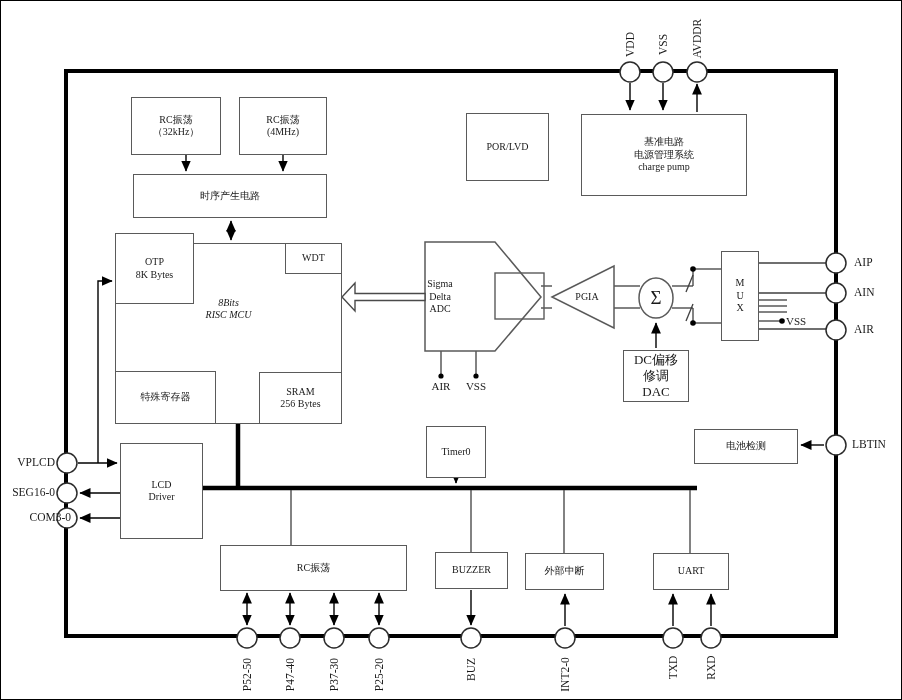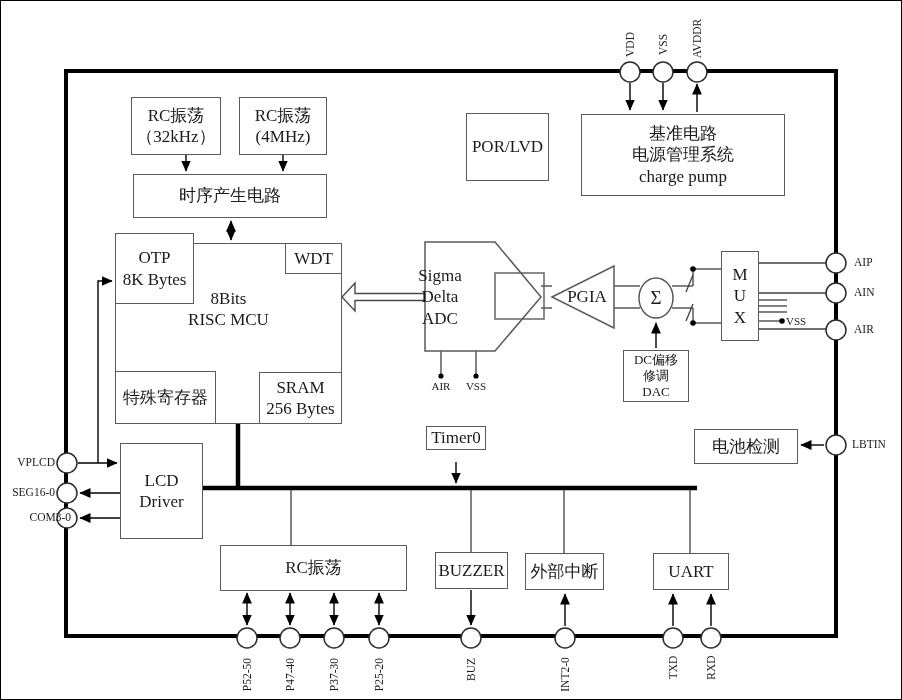--- a/index.html
+++ b/index.html
@@ -5,21 +5,21 @@
   html,body{margin:0;padding:0;background:#fff;}
   #canvas{
     position:relative;width:902px;height:700px;background:#fff;
     border:1px solid #000;box-sizing:border-box;overflow:hidden;
     font-family:"Liberation Serif","DejaVu Serif",serif;color:#1a1a1a;
   }
   svg.layer{position:absolute;left:0;top:0;}
   .blk{
     position:absolute;box-sizing:border-box;border:1.5px solid #5a5a5a;background:#fff;
     display:flex;align-items:center;justify-content:center;text-align:center;
-    font-size:17px;line-height:1.25;white-space:pre-line;
+    font-size:10px;line-height:1.25;white-space:pre-line;
   }
   .nobg{background:transparent;border:none;}
   .lbl{
     position:absolute;font-size:11.5px;line-height:13px;white-space:nowrap;
   }
   .rot{transform:rotate(-90deg);text-align:center;}
   .ctr{text-align:center;}
   .small{font-size:11px;}
 </style>
 </head>
@@ -134,47 +134,47 @@
       <circle cx="710" cy="637" r="10"></circle>
     </g>
   </svg>
 
   <div class="blk" style="left:130px;top:96px;width:90px;height:58px;">RC振荡
 （32kHz）</div>
   <div class="blk" style="left:238px;top:96px;width:88px;height:58px;">RC振荡
 (4MHz)</div>
   <div class="blk" style="left:132px;top:173px;width:194px;height:44px;">时序产生电路</div>
   <div class="blk" style="left:465px;top:112px;width:83px;height:68px;">POR/LVD</div>
-  <div class="blk" style="left:580px;top:113px;width:204px;height:82px;">基准电路
+  <div class="blk" style="left:580px;top:113px;width:166px;height:82px;">基准电路
 电源管理系统
 charge pump</div>
 
   <div class="blk" style="left:114px;top:242px;width:227px;height:181px;"></div>
-  <div class="blk nobg" style="left:114px;top:278px;width:227px;height:60px;">8Bits
+  <div class="blk nobg" style="left:114px;top:278px;width:227px;height:60px;font-style:italic;">8Bits
 RISC  MCU</div>
   <div class="blk" style="left:114px;top:232px;width:79px;height:71px;">OTP
 8K Bytes</div>
   <div class="blk" style="left:284px;top:242px;width:57px;height:31px;">WDT</div>
   <div class="blk" style="left:114px;top:370px;width:101px;height:53px;">特殊寄存器</div>
   <div class="blk" style="left:258px;top:371px;width:83px;height:52px;">SRAM
 256 Bytes</div>
 
   <div class="blk nobg" style="left:399px;top:264px;width:80px;height:64px;">Sigma
 Delta
 ADC</div>
   <div class="blk nobg" style="left:560px;top:287px;width:52px;height:18px;">PGIA</div>
   <div class="blk nobg" style="left:641px;top:284px;width:28px;height:26px;font-size:19px;">Σ</div>
   <div class="blk" style="left:720px;top:250px;width:38px;height:90px;">M
 U
 X</div>
   <div class="blk" style="left:622px;top:349px;width:66px;height:52px;font-size:13px;">DC偏移
 修调
 DAC</div>
 
-  <div class="blk" style="left:425px;top:425px;width:60px;height:24px;text-align:center;">Timer0</div>
+  <div class="blk" style="left:425px;top:425px;width:60px;height:52px;text-align:center;">Timer0</div>
   <div class="blk" style="left:693px;top:428px;width:104px;height:35px;">电池检测</div>
   <div class="blk" style="left:119px;top:442px;width:83px;height:96px;">LCD
 Driver</div>
 
   <div class="blk" style="left:219px;top:544px;width:187px;height:46px;">RC振荡</div>
   <div class="blk" style="left:434px;top:551px;width:73px;height:37px;">BUZZER</div>
   <div class="blk" style="left:524px;top:552px;width:79px;height:37px;">外部中断</div>
   <div class="blk" style="left:652px;top:552px;width:76px;height:37px;">UART</div>
 
   <div class="lbl rot" style="left:599px;top:37px;width:60px;">VDD</div>

